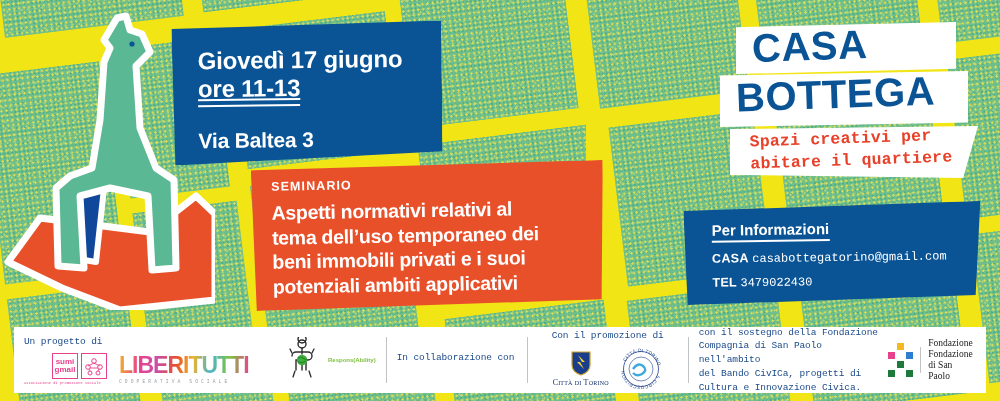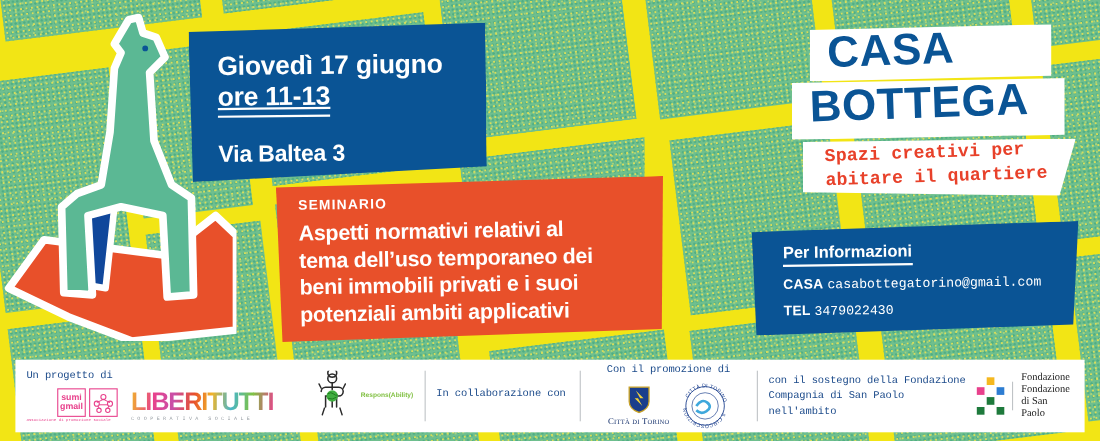--- a/index.html
+++ b/index.html
@@ -307,20 +307,22 @@
       </div>
     </div>
 
     <div class="fdiv"></div>
 
     <div class="fcol" style="flex:1 1 auto;">
       <div style="display:flex;align-items:center;width:100%;justify-content:space-between;">
         <div>
           <div class="fsmall">con il sostegno della Fondazione</div>
           <div class="fsmall">Compagnia di San Paolo nell'ambito</div>
+          <div class="fsmall">del Bando CivICa, progetti di</div>
+          <div class="fsmall">Cultura e Innovazione Civica.</div>
         </div>
         <div class="sanpaolo">
           <div class="dots">
             <div class="dot" style="background:transparent;"></div>
             <div class="dot" style="background:#F5B820;"></div>
             <div class="dot" style="background:transparent;"></div>
             <div class="dot" style="background:#E8418C;"></div>
             <div class="dot" style="background:transparent;"></div>
             <div class="dot" style="background:#2D7DD2;"></div>
             <div class="dot" style="background:transparent;"></div>

